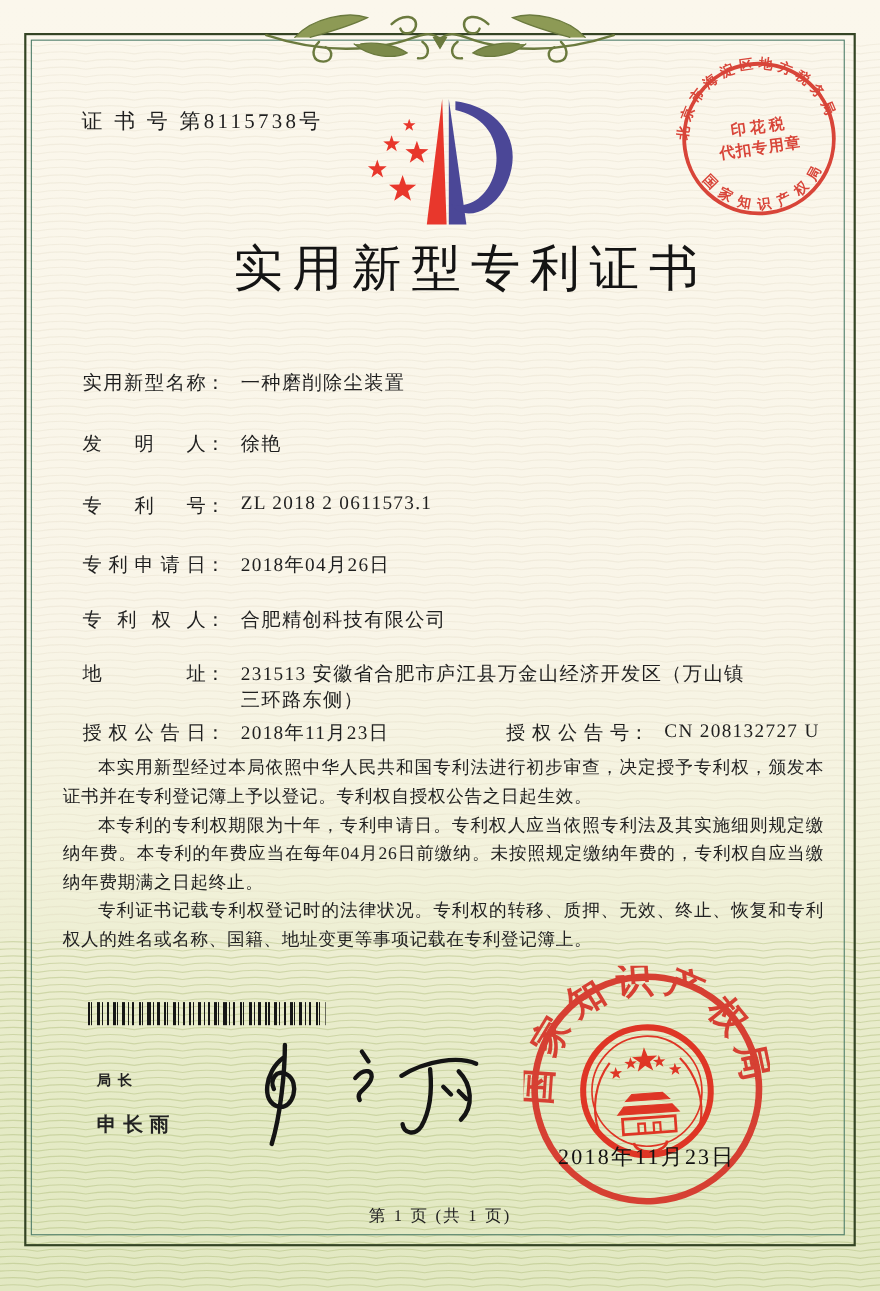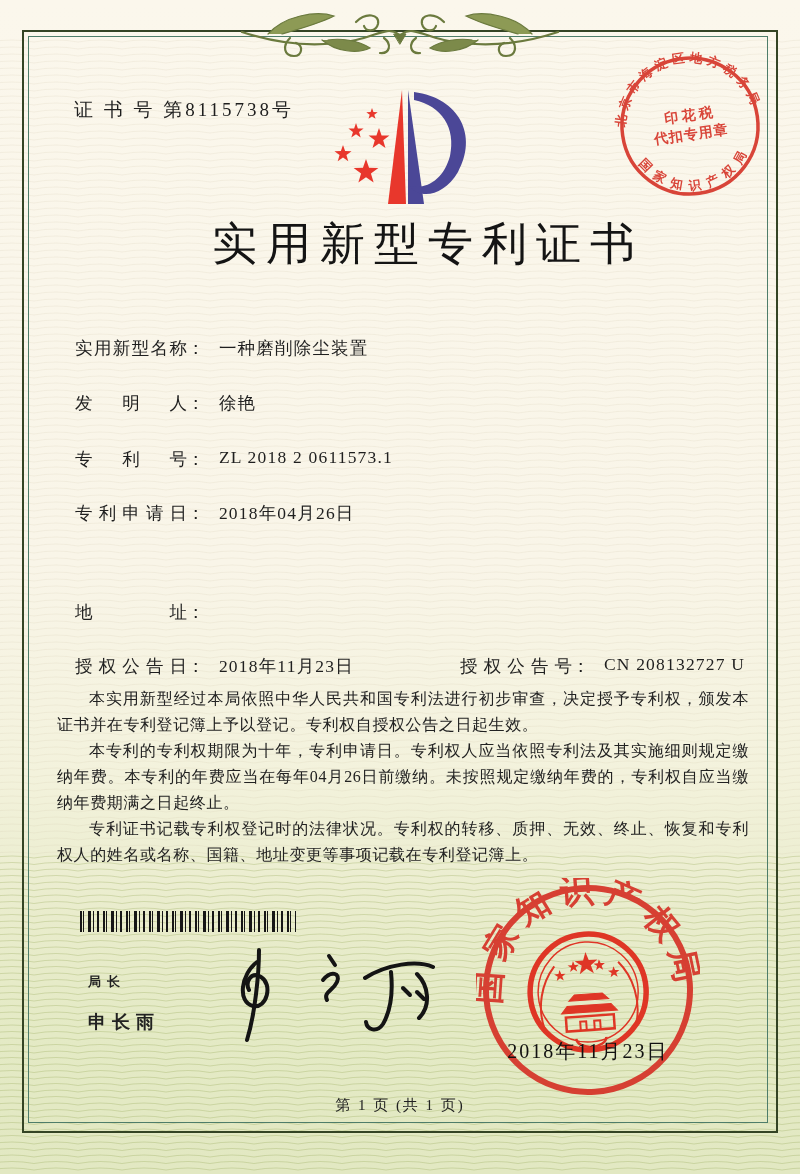--- a/index.html
+++ b/index.html
@@ -280,22 +280,30 @@
     <span class="fvalue">一种磨削除尘装置</span>
   </div>
   <div class="frow" style="top:447px">
     <span class="flabel">专利号</span><span class="fcolon">：</span>
     <span class="fvalue">ZL 2018 2 0611573.1</span>
   </div>
   <div class="frow" style="top:501px">
     <span class="flabel">专利申请日</span><span class="fcolon">：</span>
     <span class="fvalue">2018年04月26日</span>
   </div>
+  <div class="frow" style="top:551px">
+    <span class="flabel">专利权人</span><span class="fcolon">：</span>
+    <span class="fvalue">合肥精创科技有限公司</span>
+  </div>
   <div class="frow" style="top:600px">
     <span class="flabel">地址</span><span class="fcolon">：</span>
+    <span class="fvalue">
+      <div class="vline">231513 安徽省合肥市庐江县万金山经济开发区（万山镇</div>
+      <div class="vline">三环路东侧）</div>
+    </span>
   </div>
   <div class="frow" style="top:654px">
     <span class="flabel">授权公告日</span><span class="fcolon">：</span>
     <span class="fvalue">2018年11月23日</span>
   </div>
   <div class="frow2" style="top:654px">
     <span class="flabel">授权公告号</span><span class="fcolon">：</span>
     <span class="fvalue">CN 208132727 U</span>
   </div>
 

